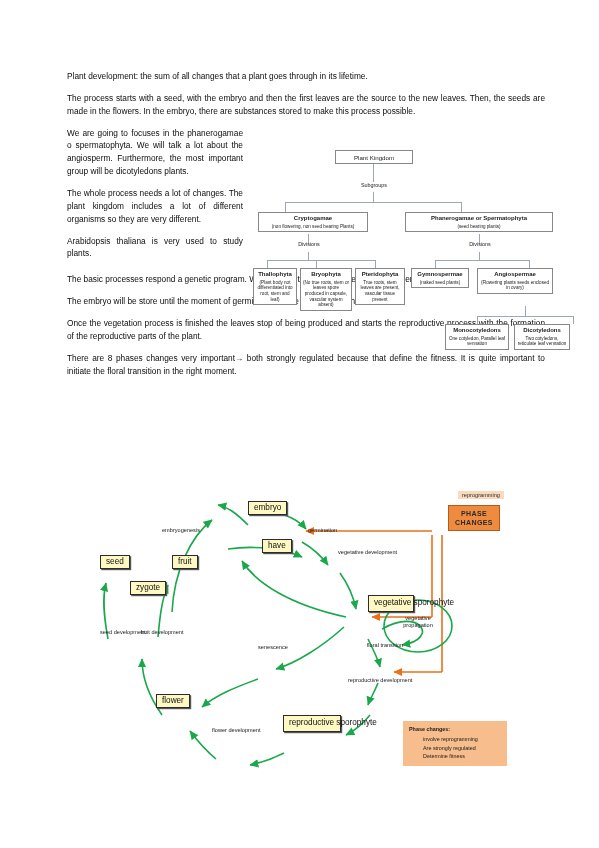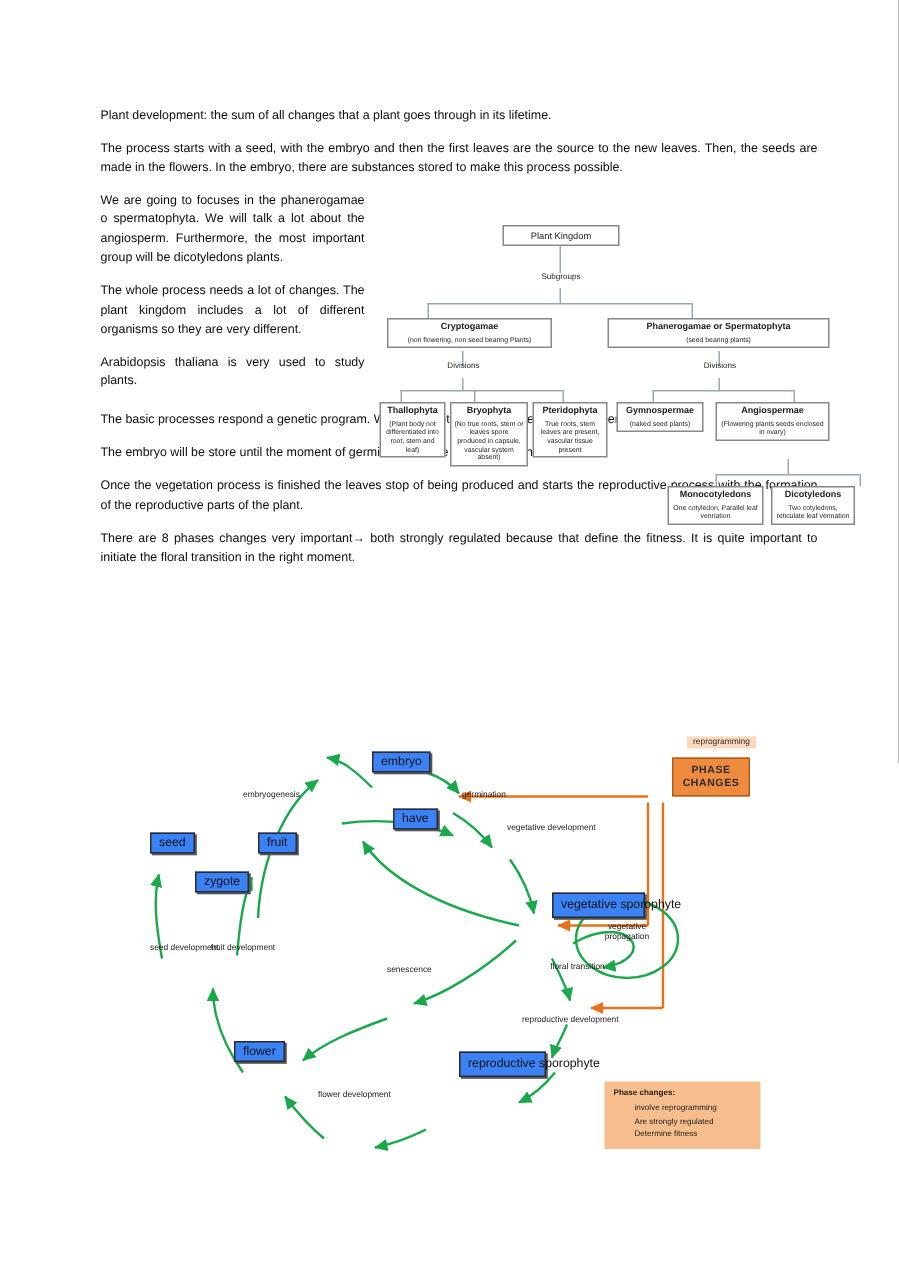--- a/index.html
+++ b/index.html
@@ -81,21 +81,21 @@
     top: 487px;
     width: 430px;
     height: 290px;
     font-size: 6.4px;
     color: #161616;
   }
   .cycle svg { position:absolute; left:0; top:0; }
   .nodebox {
     position: absolute;
     border: 1px solid #2b2b2b;
-    background: #3b82f6;
+    background: #fef9c3;
     text-align: center;
     font-size: 8.2px;
     color: #111;
     padding: 1px 5px 2px 5px;
     box-shadow: 1.2px 1.2px 0 #555;
     white-space: nowrap;
   }
   .nodebox.two { line-height: 1.2; padding: 2px 5px 3px 5px; }
   .edgelabel {
     position: absolute;
@@ -306,24 +306,24 @@
 
       <ellipse cx="318" cy="139" rx="34" ry="26" fill="none" stroke="#19a84a" stroke-width="1.6"></ellipse>
     </svg>
 
     <div class="nodebox" style="left:148px; top:14px;">embryo</div>
     <div class="nodebox" style="left:162px; top:52px;">have</div>
     <div class="nodebox" style="left:0px; top:68px;">seed</div>
     <div class="nodebox" style="left:30px; top:94px;">zygote</div>
     <div class="nodebox" style="left:72px; top:68px;">fruit</div>
     <div class="nodebox" style="left:56px; top:207px;">flower</div>
-    <div class="nodebox two" style="left:268px; top:108px; width:62px;">
+    <div class="nodebox two" style="left:268px; top:108px; width:46px;">
       <span>vegetative sporophyte</span>
     </div>
-    <div class="nodebox two" style="left:183px; top:214px; width:58px;margin-left:23px;">
+    <div class="nodebox two" style="left:183px; top:228px; width:58px;">
       <span>reproductive sporophyte</span>
     </div>
 
     <div class="edgelabel" style="left:62px; top:40px;">embryogenesis</div>
     <div class="edgelabel" style="left:208px; top:40px;">germination</div>
     <div class="edgelabel" style="left:238px; top:62px; width:56px;">vegetative development</div>
     <div class="prop-ellipse-label" style="left:292px; top:128px; width:52px;">vegetative propagation</div>
     <div class="edgelabel" style="left:266px; top:155px; width:38px;">floral transition</div>
     <div class="edgelabel" style="left:248px; top:190px; width:56px;">reproductive development</div>
     <div class="edgelabel" style="left:158px; top:157px;">senescence</div>

